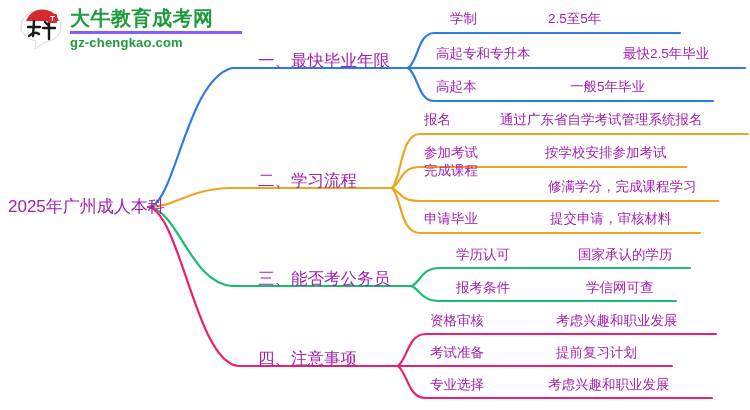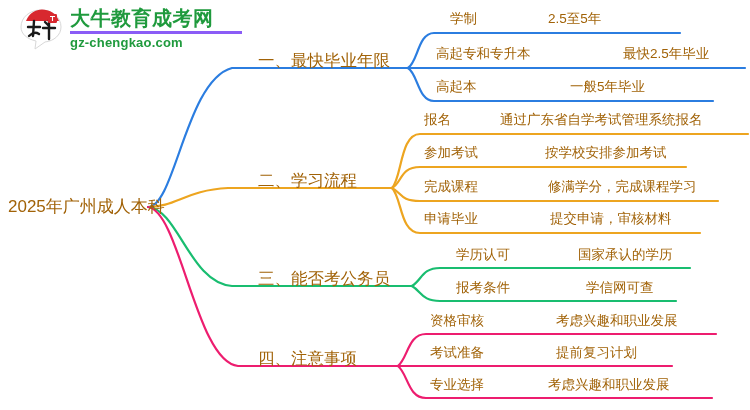--- a/index.html
+++ b/index.html
@@ -70,21 +70,21 @@
     white-space: nowrap;
     border-top: 3px solid #8b5cf6;
     padding-top: 1px;
     margin-top: 1px;
   }
 
   
   .node {
     position: absolute;
     white-space: nowrap;
-    color: #a16207;
+    color: #a21caf;
     line-height: 1;
   }
   .node-root {
     font-size: 17px;
     left: 8px;
     top: 198px;
     text-align: center;
   }
   .node-l1 {
     font-size: 16.5px;
@@ -155,21 +155,21 @@
   <div class="node node-l2" style="left:436px; top:47px;">高起专和专升本</div>
   <div class="node node-l3" style="left:623px; top:47px;">最快2.5年毕业</div>
   <div class="node node-l2" style="left:436px; top:80px;">高起本</div>
   <div class="node node-l3" style="left:570px; top:80px;">一般5年毕业</div>
 
   <div class="node node-l1" style="left:258px; top:172px;">二、学习流程</div>
   <div class="node node-l2" style="left:424px; top:113px;">报名</div>
   <div class="node node-l3" style="left:500px; top:113px;">通过广东省自学考试管理系统报名</div>
   <div class="node node-l2" style="left:424px; top:146px;">参加考试</div>
   <div class="node node-l3" style="left:545px; top:146px;">按学校安排参加考试</div>
-  <div class="node node-l2" style="left:424px; top:180px;">完成课程</div>
+  <div class="node node-l2" style="left:424px; top:164px;">完成课程</div>
   <div class="node node-l3" style="left:548px; top:180px;">修满学分，完成课程学习</div>
   <div class="node node-l2" style="left:424px; top:212px;">申请毕业</div>
   <div class="node node-l1" style="left:258px; top:270px;">三、能否考公务员</div>
 
   <div class="node node-l3" style="left:550px; top:212px;">提交申请，审核材料</div>
   <div class="node node-l2" style="left:456px; top:248px;">学历认可</div>
   <div class="node node-l3" style="left:578px; top:248px;">国家承认的学历</div>
   <div class="node node-l2" style="left:456px; top:281px;">报考条件</div>
   <div class="node node-l3" style="left:586px; top:281px;">学信网可查</div>
 

